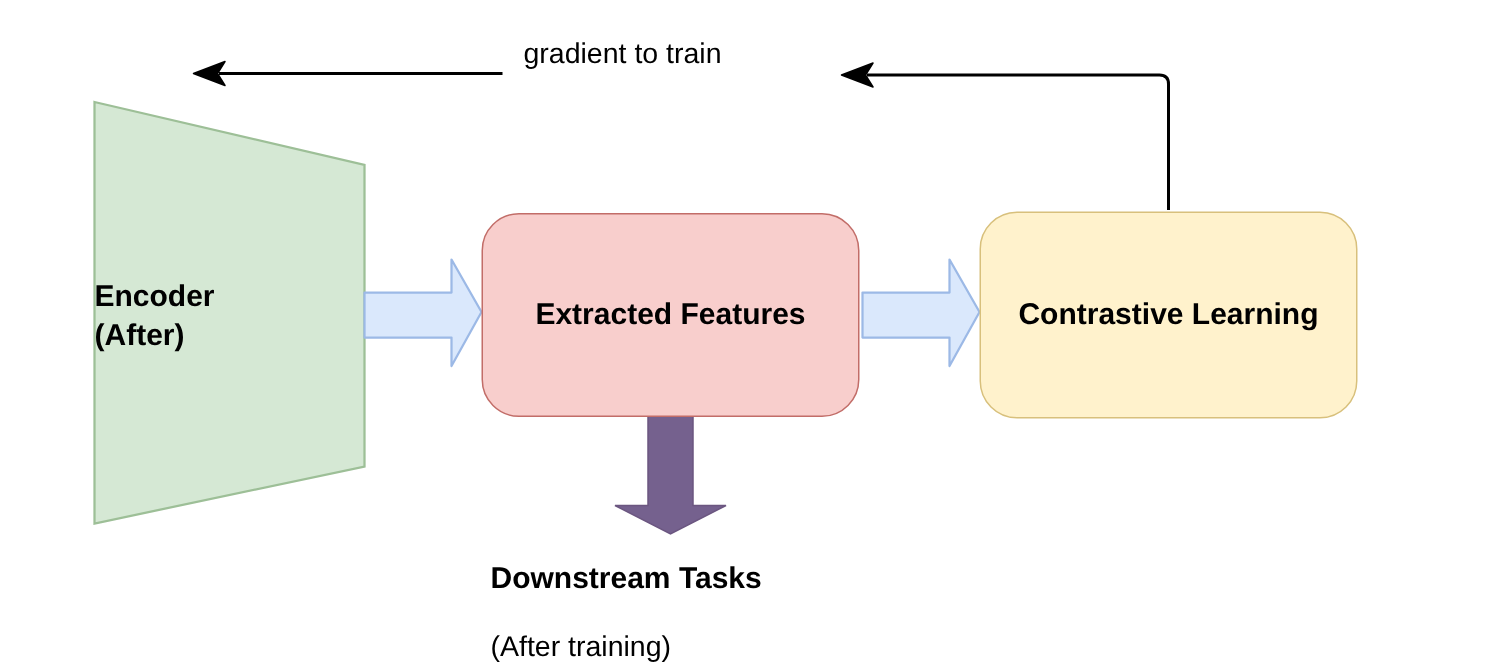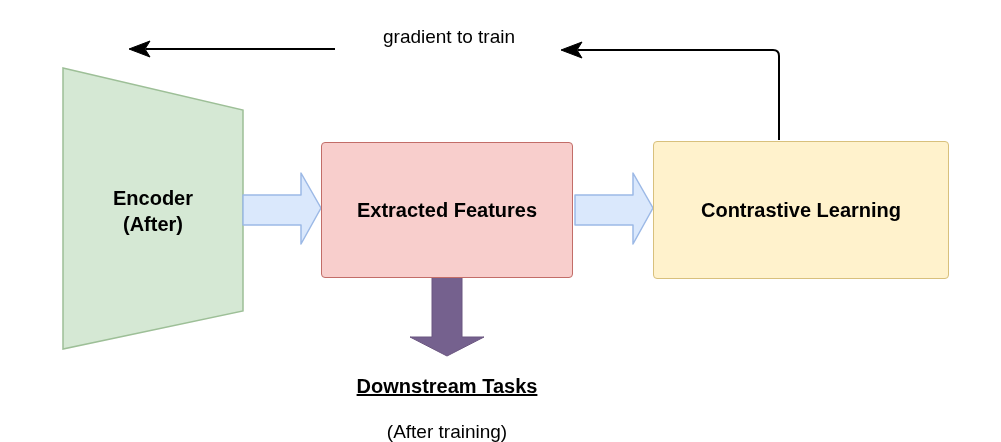--- a/index.html
+++ b/index.html
@@ -19,48 +19,48 @@
   .shapes-layer {
     position: absolute;
     left: 0;
     top: 0;
     width: 1001px;
     height: 442px;
   }
   .node-box {
     position: absolute;
     box-sizing: border-box;
-    border-radius: 4px;
+    border-radius: 25px;
     display: flex;
     align-items: center;
     justify-content: center;
     text-align: center;
     font-weight: bold;
     font-size: 20px;
     line-height: 25px;
   }
   .features-box {
     left: 321px;
     top: 142px;
     width: 252px;
     height: 136px;
     background: #f8cecc;
     border: 1px solid #c26d68;
   }
   .contrastive-box {
     left: 653px;
     top: 141px;
-    width: 296px;
+    width: 252px;
     height: 138px;
     background: #fff2cc;
     border: 1px solid #d8c07c;
   }
   .txt {
     position: absolute;
-    text-align: center;
+    text-align: left;
   }
   .encoder-label {
     left: 63px;
     top: 185px;
     width: 180px;
     font-weight: bold;
     font-size: 20px;
     line-height: 26px;
   }
   .gradient-note {
@@ -72,21 +72,20 @@
   }
   .downstream-label {
     left: 327px;
     top: 373px;
     width: 240px;
   }
   .downstream-label .line1 {
     font-weight: bold;
     font-size: 20px;
     line-height: 26px;
-    text-decoration: underline;
   }
   .downstream-label .line2 {
     font-size: 19px;
     line-height: 26px;
     margin-top: 20px;
   }
 </style>
 </head>
 <body>
 

